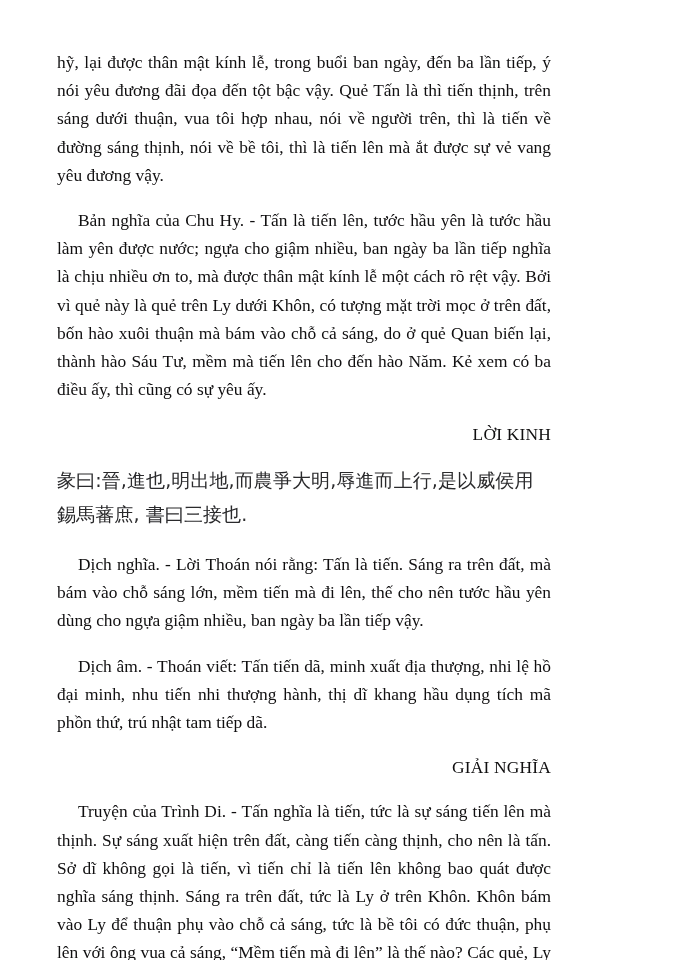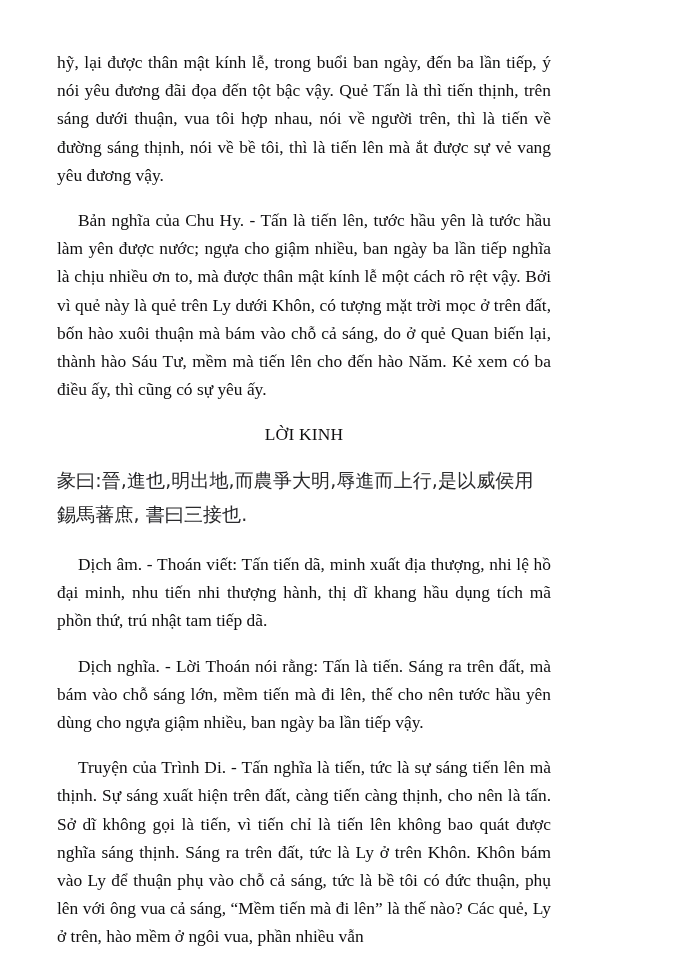--- a/index.html
+++ b/index.html
@@ -39,21 +39,21 @@
   .para.noindent {
     text-indent: 0;
   }
   .lead {
     font-weight: normal;
   }
   .heading {
     font-size: 17.4px;
     line-height: 1.62;
     margin: 0 0 16px 0;
-    text-align: center;
+    text-align: right;
     color: #100f10;
     letter-spacing: 0.2px;
   }
   .cjk {
     font-family: "DejaVu Sans", "Liberation Sans", sans-serif;
     font-size: 19px;
     line-height: 1.78;
     margin: 0 0 18px 0;
     text-align: left;
     color: #2a2a2c;
@@ -71,25 +71,26 @@
 
   <p class="para indent">
     <span class="lead">Bản nghĩa của Chu Hy.</span><span> - Tấn là tiến lên, tước hầu yên là tước hầu làm yên được nước; ngựa cho giậm nhiều, ban ngày ba lần tiếp nghĩa là chịu nhiều ơn to, mà được thân mật kính lễ một cách rõ rệt vậy. Bởi vì quẻ này là quẻ trên Ly dưới Khôn, có tượng mặt trời mọc ở trên đất, bốn hào xuôi thuận mà bám vào chỗ cả sáng, do ở quẻ Quan biến lại, thành hào Sáu Tư, mềm mà tiến lên cho đến hào Năm. Kẻ xem có ba điều ấy, thì cũng có sự yêu ấy.</span>
   </p>
 
   <p class="heading">LỜI KINH</p>
 
   <p class="cjk">彖曰:晉,進也,明出地,而農爭大明,辱進而上行,是以威侯用錫馬蕃庶, 書曰三接也.</p>
 
   <p class="para indent">
+    <span class="lead">Dịch nghĩa.</span><span> - Lời Thoán nói rằng: Tấn là tiến. Sáng ra trên đất, mà bám vào chỗ sáng lớn, mềm tiến mà đi lên, thế cho nên tước hầu yên dùng cho ngựa giậm nhiều, ban ngày ba lần tiếp vậy.</span>
+  </p>
+
+  <p class="para indent">
     <span class="lead">Dịch âm.</span><span> - Thoán viết: Tấn tiến dã, minh xuất địa thượng, nhi lệ hồ đại minh, nhu tiến nhi thượng hành, thị dĩ khang hầu dụng tích mã phồn thứ, trú nhật tam tiếp dã.</span>
   </p>
 
-  <p class="para indent">
-    <span class="lead">Dịch nghĩa.</span><span> - Lời Thoán nói rằng: Tấn là tiến. Sáng ra trên đất, mà bám vào chỗ sáng lớn, mềm tiến mà đi lên, thế cho nên tước hầu yên dùng cho ngựa giậm nhiều, ban ngày ba lần tiếp vậy.</span>
-  </p>
-
+  <p class="heading">GIẢI NGHĨA</p>
 
   <p class="para indent">
     <span class="lead">Truyện của Trình Di. -</span><span> Tấn nghĩa là tiến, tức là sự sáng tiến lên mà thịnh. Sự sáng xuất hiện trên đất, càng tiến càng thịnh, cho nên là tấn. Sở dĩ không gọi là tiến, vì tiến chỉ là tiến lên không bao quát được nghĩa sáng thịnh. Sáng ra trên đất, tức là Ly ở trên Khôn. Khôn bám vào Ly để thuận phụ vào chỗ cả sáng, tức là bề tôi có đức thuận, phụ lên với ông vua cả sáng, “Mềm tiến mà đi lên” là thế nào? Các quẻ, Ly ở trên, hào mềm ở ngôi vua, phần nhiều vẫn</span>
   </p>
 
 </div>
 
 </body></html>

